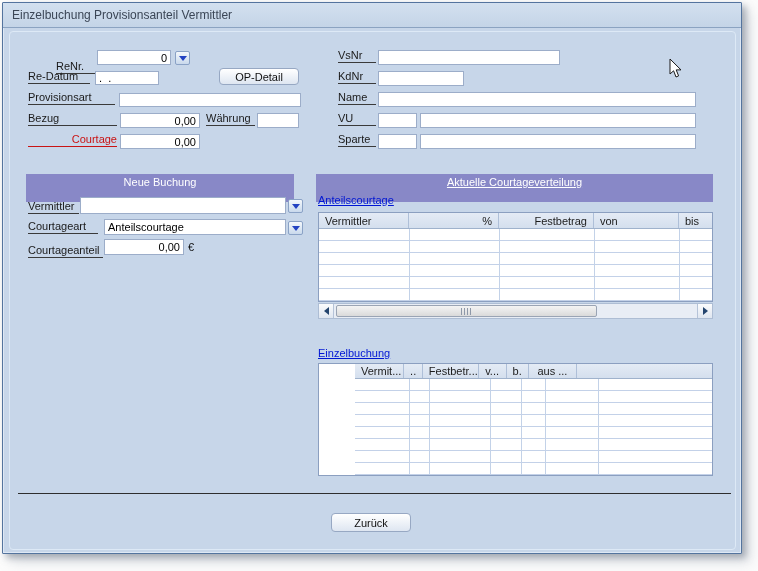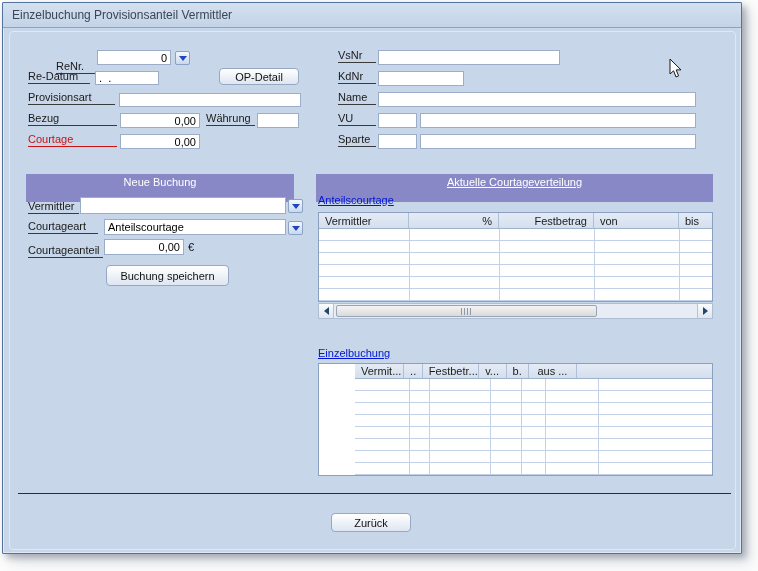--- a/index.html
+++ b/index.html
@@ -14,21 +14,21 @@
   .titlebar { position:absolute; left:0; top:0; right:0; height:25px;
               background:linear-gradient(180deg,#d3e0ef,#c4d4e7);
               border-bottom:1px solid #8ba3c1; line-height:25px; padding-left:9px;
               font-size:12px; color:#3b4656; }
 
   .panel { position:absolute; left:6px; top:28px; width:727px; height:519px;
            border:1px solid #dde9f6; border-radius:4px; }
 
   .lbl { position:absolute; height:15px; line-height:14px; font-size:11px; color:#1a1a1a;
          border-bottom:1px solid #3a3a3a; white-space:nowrap; }
-  .lbl.red { color:#c91414; border-bottom-color:#c91414; }
+  .lbl.red { color:#c91414; border-bottom-color:#c91414;text-align:right; }
 
   .inp { position:absolute; background:#fff; border:1px solid #9cadc9; font-size:11px;
          color:#000; display:flex; align-items:center; padding:0 3px; overflow:hidden; }
   .inp.right { justify-content:flex-end; }
   .pre { white-space:pre; }
 
   .btn { position:absolute; background:linear-gradient(180deg,#ffffff,#dee6f1);
          border:1px solid #97a8c3; border-radius:4px; font-size:11px; color:#101010;
          display:flex; align-items:center; justify-content:center; cursor:default; }
 
@@ -136,21 +136,20 @@
   <div class="lbl" style="left:25px;top:216px;width:70px;">Courtageart</div>
   <div class="inp" style="left:101px;top:216px;width:182px;height:16px;">Anteilscourtage</div>
   <div class="ddbtn" style="left:285px;top:218px;">
       <span class="tri-down"></span>
     </div>
 
   <div class="lbl" style="left:25px;top:240px;width:75px;">Courtageanteil</div>
   <div class="inp right" style="left:101px;top:236px;width:80px;height:16px;">0,00</div>
   <div class="euro" style="left:185px;top:238px;">€</div>
 
-  <div class="btn" style="left:103px;top:262px;width:123px;height:21px;">Buchung speichern</div>
 
   <div class="secbar" style="left:313px;top:171px;width:397px;text-decoration:underline;">Aktuelle Courtageverteilung</div>
 
   <div class="link" style="left:315px;top:191px;">Anteilscourtage</div>
 
   <div class="tbl" style="left:315px;top:209px;width:395px;">
     <div class="th-row" style="height:16px;">
       <div class="th" style="width:90px;">Vermittler</div>
       <div class="th ar" style="width:90px;">%</div>
       <div class="th ar" style="width:95px;">Festbetrag</div>

